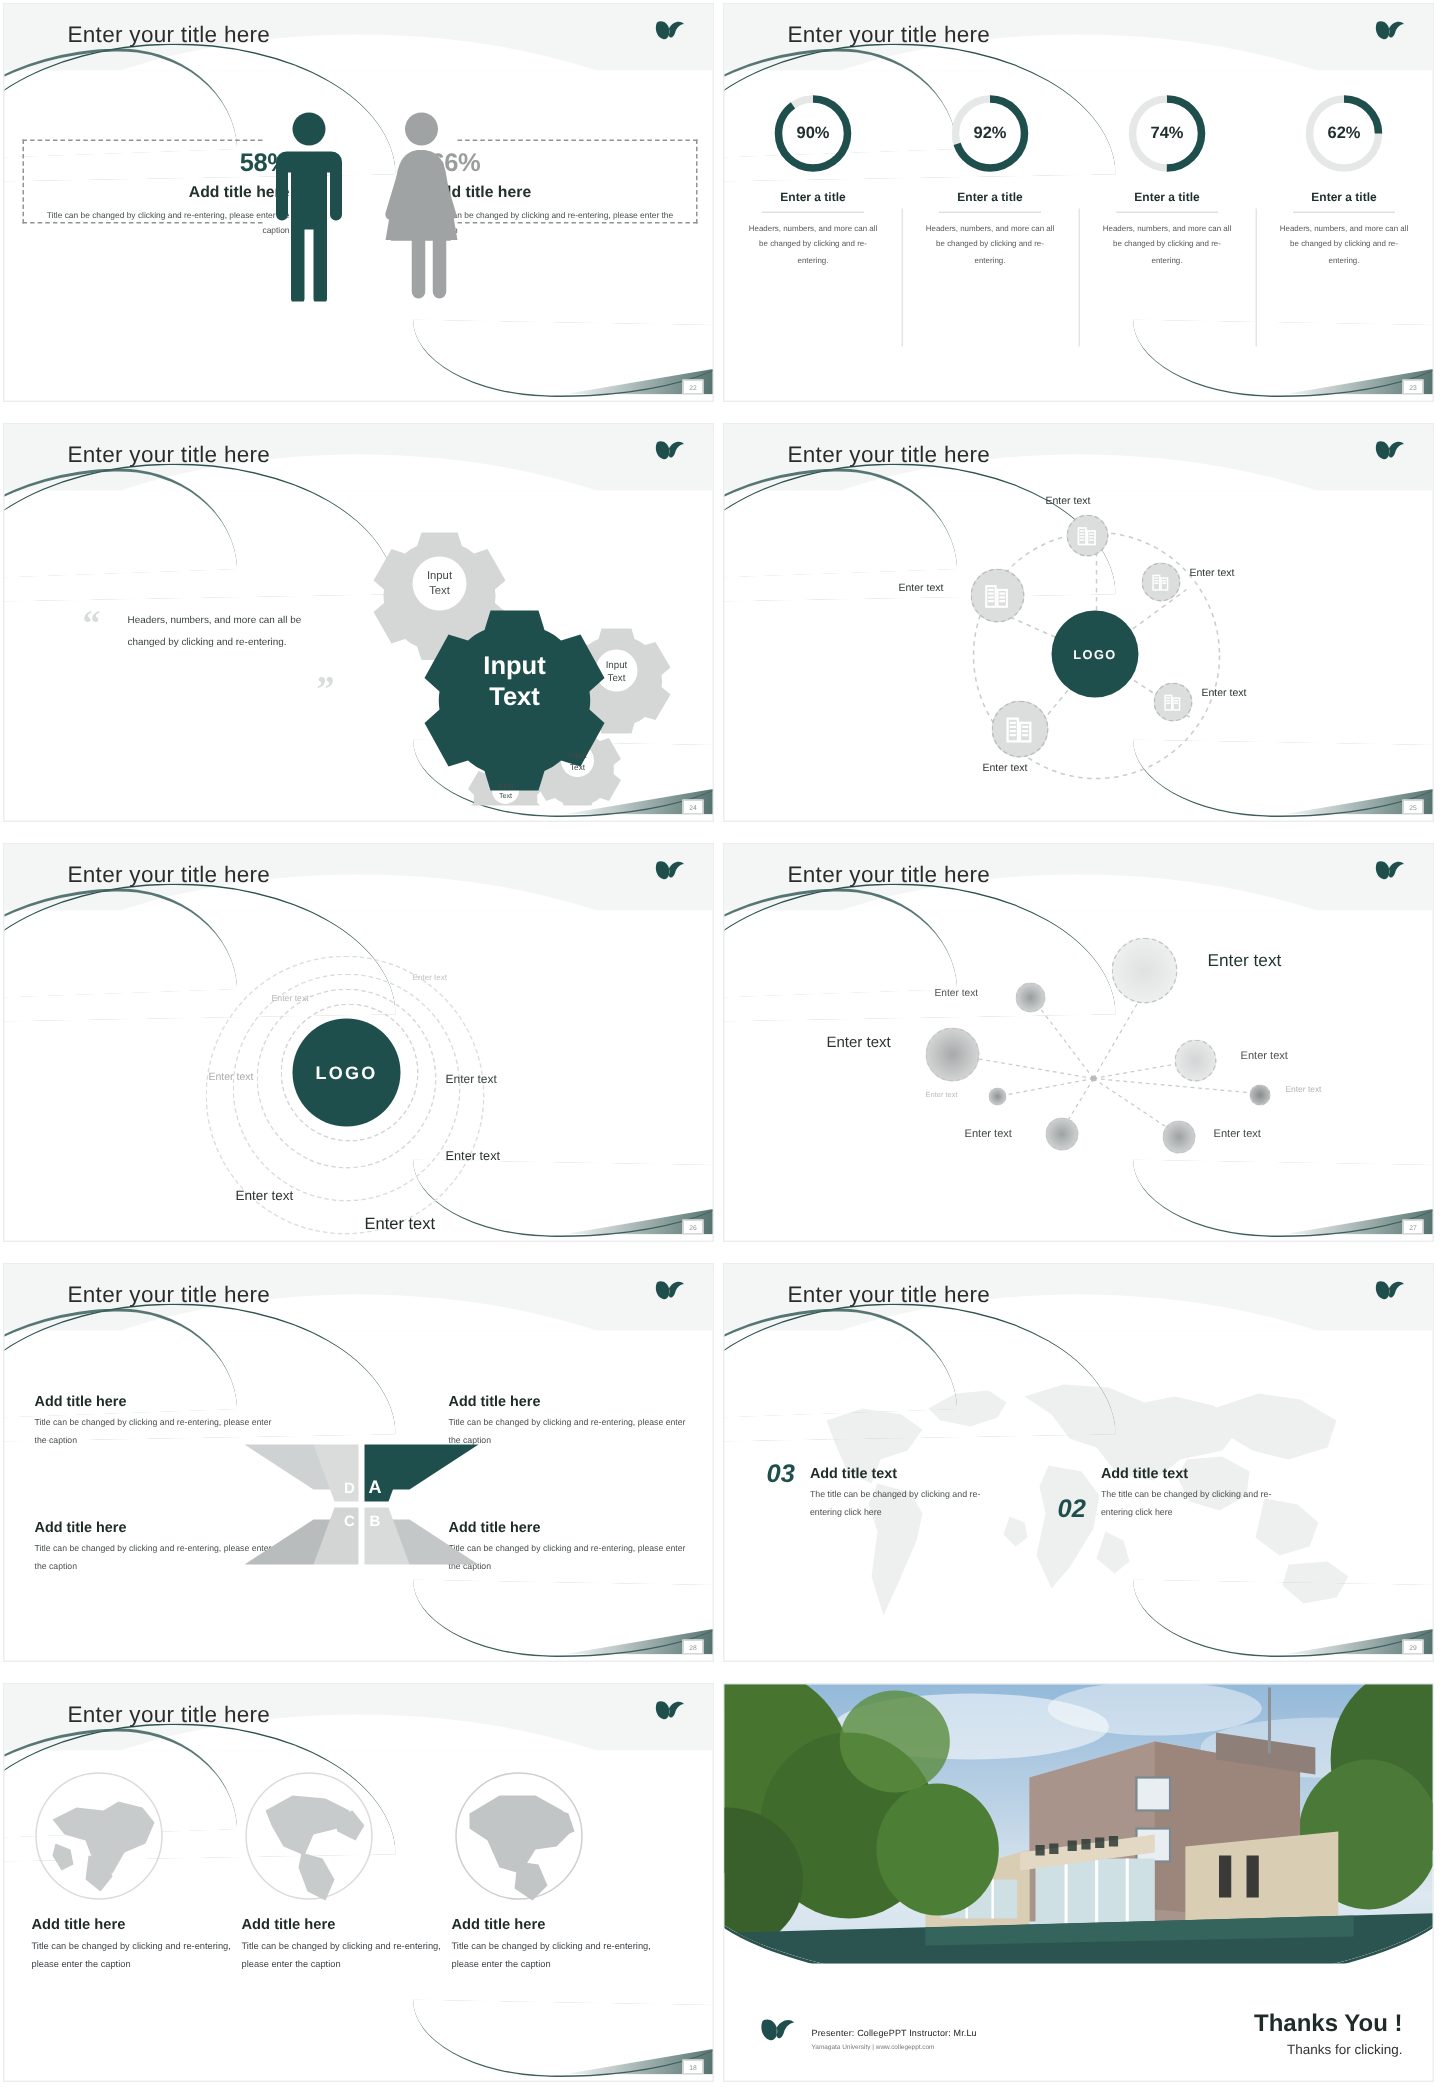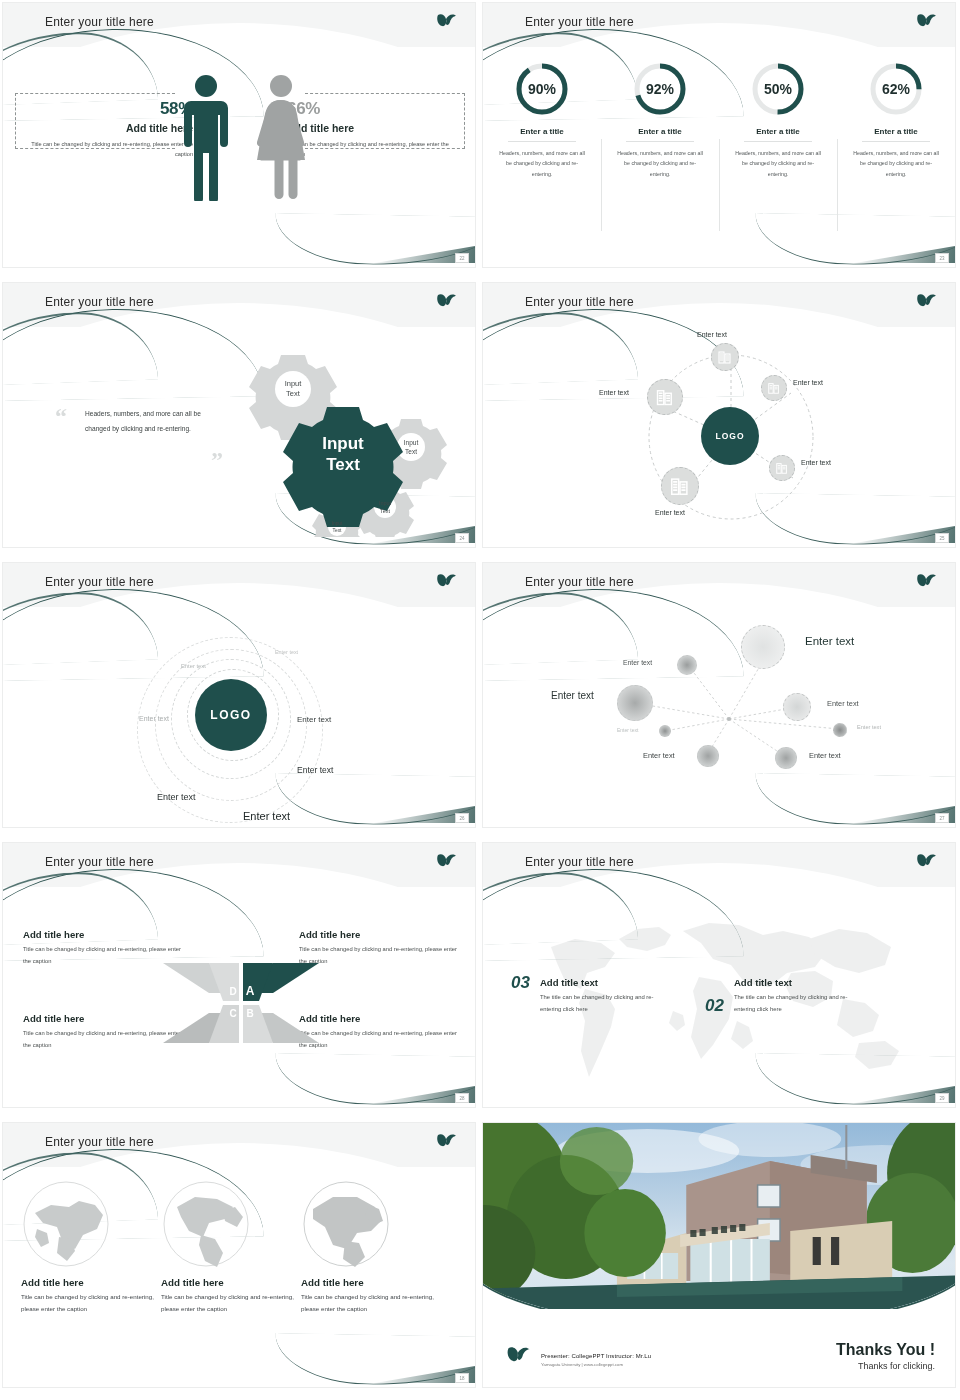--- a/index.html
+++ b/index.html
@@ -35,21 +35,21 @@
     background: #f4f5f5;
     overflow: hidden;
   }
   .hdr .dome {
     position: absolute; left: -10%; top: 20px; width: 120%; height: 140px;
     background: #ffffff;
     border-radius: 50% 50% 0 0 / 100% 100% 0 0;
   }
   .title {
     position: absolute; left: 22px; top: 12px;
-    font-size: 12px; color: #2b2b2b; letter-spacing: .2px;
+    font-size: 15px; color: #2b2b2b; letter-spacing: .2px;
     z-index: 5;
     padding-left: 20px;
   }
   .logo-mark { position: absolute; right: 16px; top: 8px; z-index: 6; }
   
   .sweep-tl {
     position: absolute; left: -40px; top: 26px; width: 300px; height: 90px;
     border-top: 1.6px solid #2d5350;
     border-radius: 50% 50% 0 0 / 100% 100% 0 0;
     transform: rotate(-1deg);
@@ -105,21 +105,21 @@
   .donuts { position:absolute; left:0; right:0; top: 14px; display:flex; }
   .dcol { flex:1; text-align:center; position:relative; }
   .dcol + .dcol::before {
     content:""; position:absolute; left:0; top: 78px; width:1px; height: 92px;
     background:#e3e5e5;
   }
   .ring { position:relative; width: 56px; height: 56px; margin: 0 auto; }
   .ring svg { display:block; }
   .ring .val {
     position:absolute; inset:0; display:flex; align-items:center; justify-content:center;
-    font-size: 14px; font-weight:700; color:#1f2f2e;
+    font-size: 11px; font-weight:700; color:#1f2f2e;
   }
   .dcol h4 { font-size: 8px; color:#1d2e2c; margin-top: 10px; font-weight:700; }
   .dcol .rule { width: 68px; height:1px; background:#dfe1e1; margin: 5px auto 6px; }
   .dcol p { font-size: 5.3px; color:#54595a; line-height: 1.95; padding: 0 14px; }
 
   
   .quote-open, .quote-close { position:absolute; font-size: 24px; color:#d9dcdc; font-weight:700; font-family:"Liberation Serif",serif; }
   .q-text { position:absolute; left: 82px; top: 80px; width: 140px;
             font-size: 6.6px; color:#3c4242; line-height: 2.25; }
 
@@ -276,21 +276,21 @@
             <div class="rule"></div>
             <p>Headers, numbers, and more can all be changed by clicking and re-entering.</p>
           </div>
 
           <div class="dcol">
             <div class="ring">
               <svg width="56" height="56" viewBox="0 0 56 56">
                 <circle cx="28" cy="28" r="23" fill="none" stroke="#e6e8e8" stroke-width="5"></circle>
                 <circle cx="28" cy="28" r="23" fill="none" stroke="#1f4f4c" stroke-width="5" stroke-dasharray="72.26 72.26" stroke-linecap="butt" transform="rotate(-90 28 28)"></circle>
               </svg>
-              <div class="val">50%</div>
+              <div class="val">74%</div>
             </div>
             <h4>Enter a title</h4>
             <div class="rule"></div>
             <p>Headers, numbers, and more can all be changed by clicking and re-entering.</p>
           </div>
 
           <div class="dcol">
             <div class="ring">
               <svg width="56" height="56" viewBox="0 0 56 56">
                 <circle cx="28" cy="28" r="23" fill="none" stroke="#e6e8e8" stroke-width="5"></circle>

